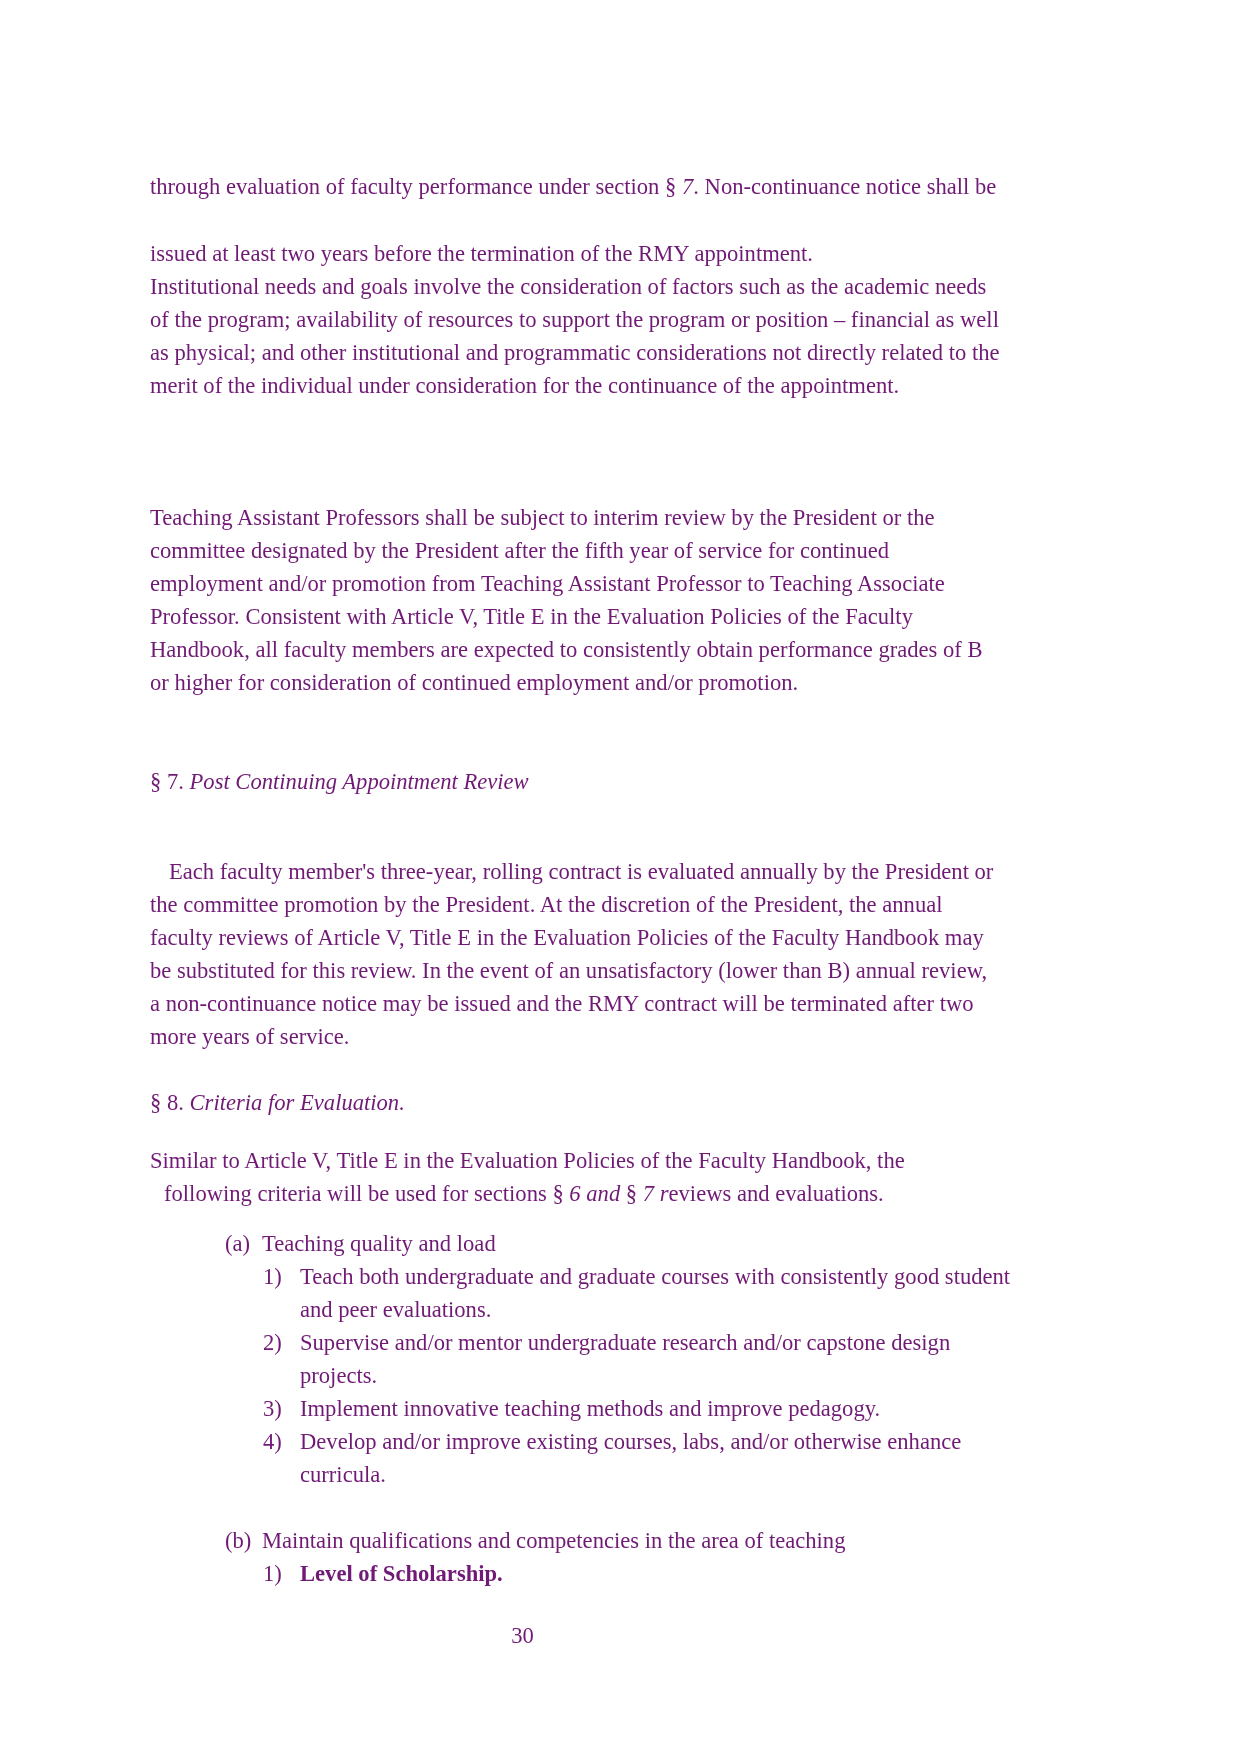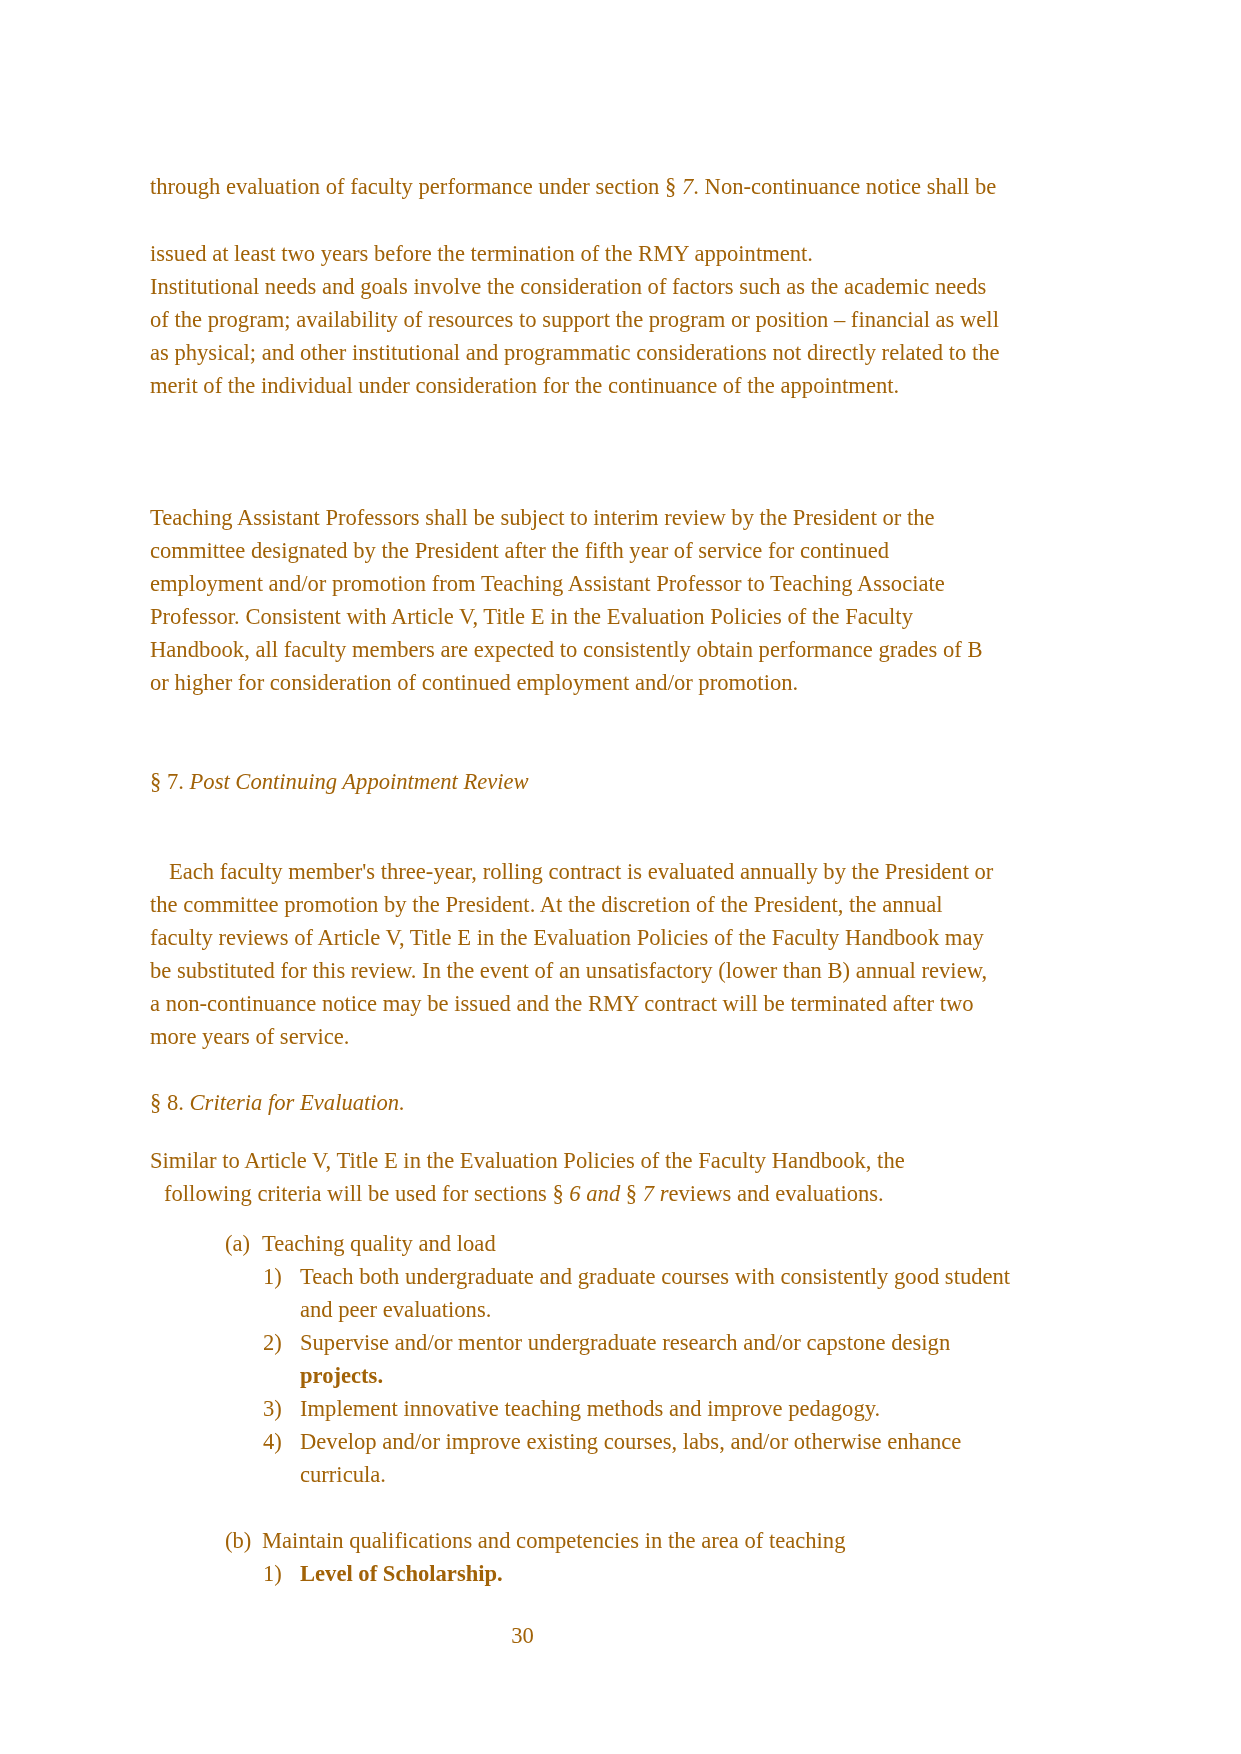--- a/index.html
+++ b/index.html
@@ -1,19 +1,19 @@
 <!DOCTYPE html>
 <html><head>
   <meta charset="utf-8">
   <style>
     html, body { margin: 0; padding: 0; background: #ffffff; }
     body { width: 1241px; height: 1754px; position: relative; overflow: hidden; }
     .page {
       position: absolute; left: 0; top: 0; width: 1241px; height: 1754px;
-      background: #ffffff; color: #a16207;
+      background: #ffffff; color: #701a75;
       font-family: "Liberation Serif", "DejaVu Serif", serif;
       font-size: 22.6px;
     }
     .line { position: absolute; white-space: nowrap; line-height: 1; }
     .it { font-style: italic; }
     .pagenum { position: absolute; left: 0; width: 1045px; text-align: center; line-height: 1; }
     .marker { position: absolute; white-space: nowrap; line-height: 1; }
   </style>
 </head>
 <body>
@@ -67,21 +67,21 @@
       <span class="line" style="left:262px; top:1233px;">Teaching quality and load</span>
 
       <div>
         <span class="marker" style="left:263px; top:1266px;">1)</span>
         <span class="line" style="left:300px; top:1266px;">Teach both undergraduate and graduate courses with consistently good student</span>
         <span class="line" style="left:300px; top:1299px;">and peer evaluations.</span>
       </div>
       <div>
         <span class="marker" style="left:263px; top:1332px;">2)</span>
         <span class="line" style="left:300px; top:1332px;">Supervise and/or mentor undergraduate research and/or capstone design</span>
-        <span class="line" style="left:300px; top:1365px;font-weight:bold;">projects.</span>
+        <span class="line" style="left:300px; top:1365px;">projects.</span>
       </div>
       <div>
         <span class="marker" style="left:263px; top:1398px;">3)</span>
         <span class="line" style="left:300px; top:1398px;">Implement innovative teaching methods and improve pedagogy.</span>
       </div>
       <div>
         <span class="marker" style="left:263px; top:1431px;">4)</span>
         <span class="line" style="left:300px; top:1431px;">Develop and/or improve existing courses, labs, and/or otherwise enhance</span>
         <span class="line" style="left:300px; top:1464px;">curricula.</span>
       </div>

